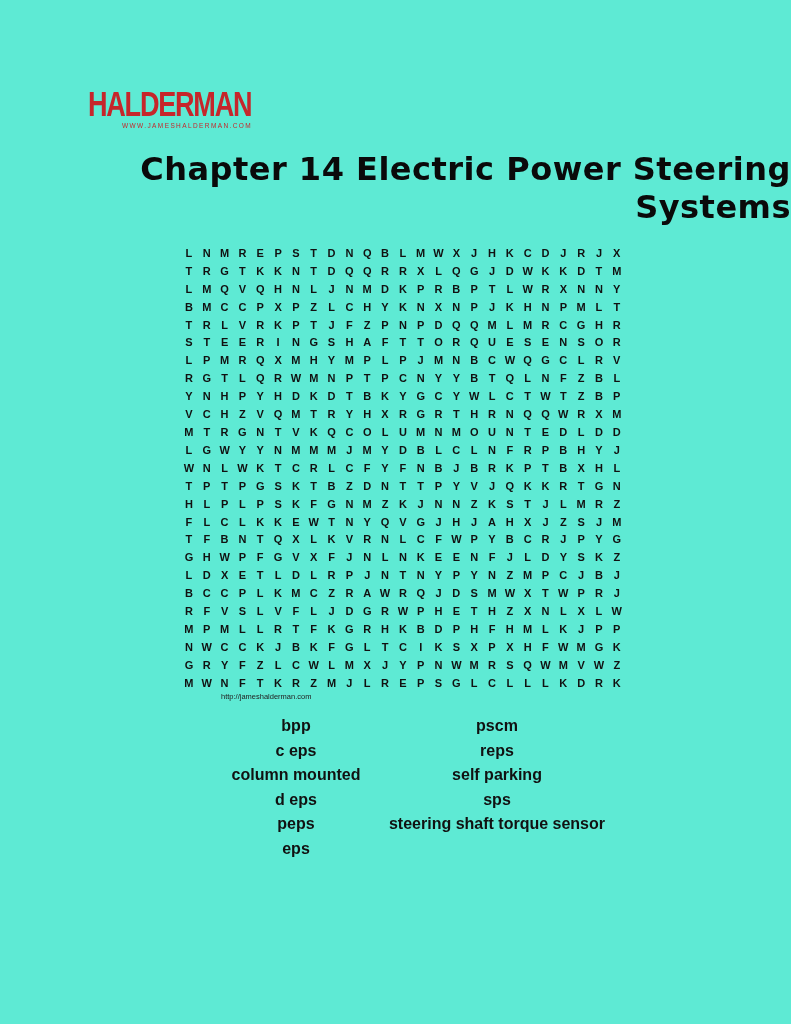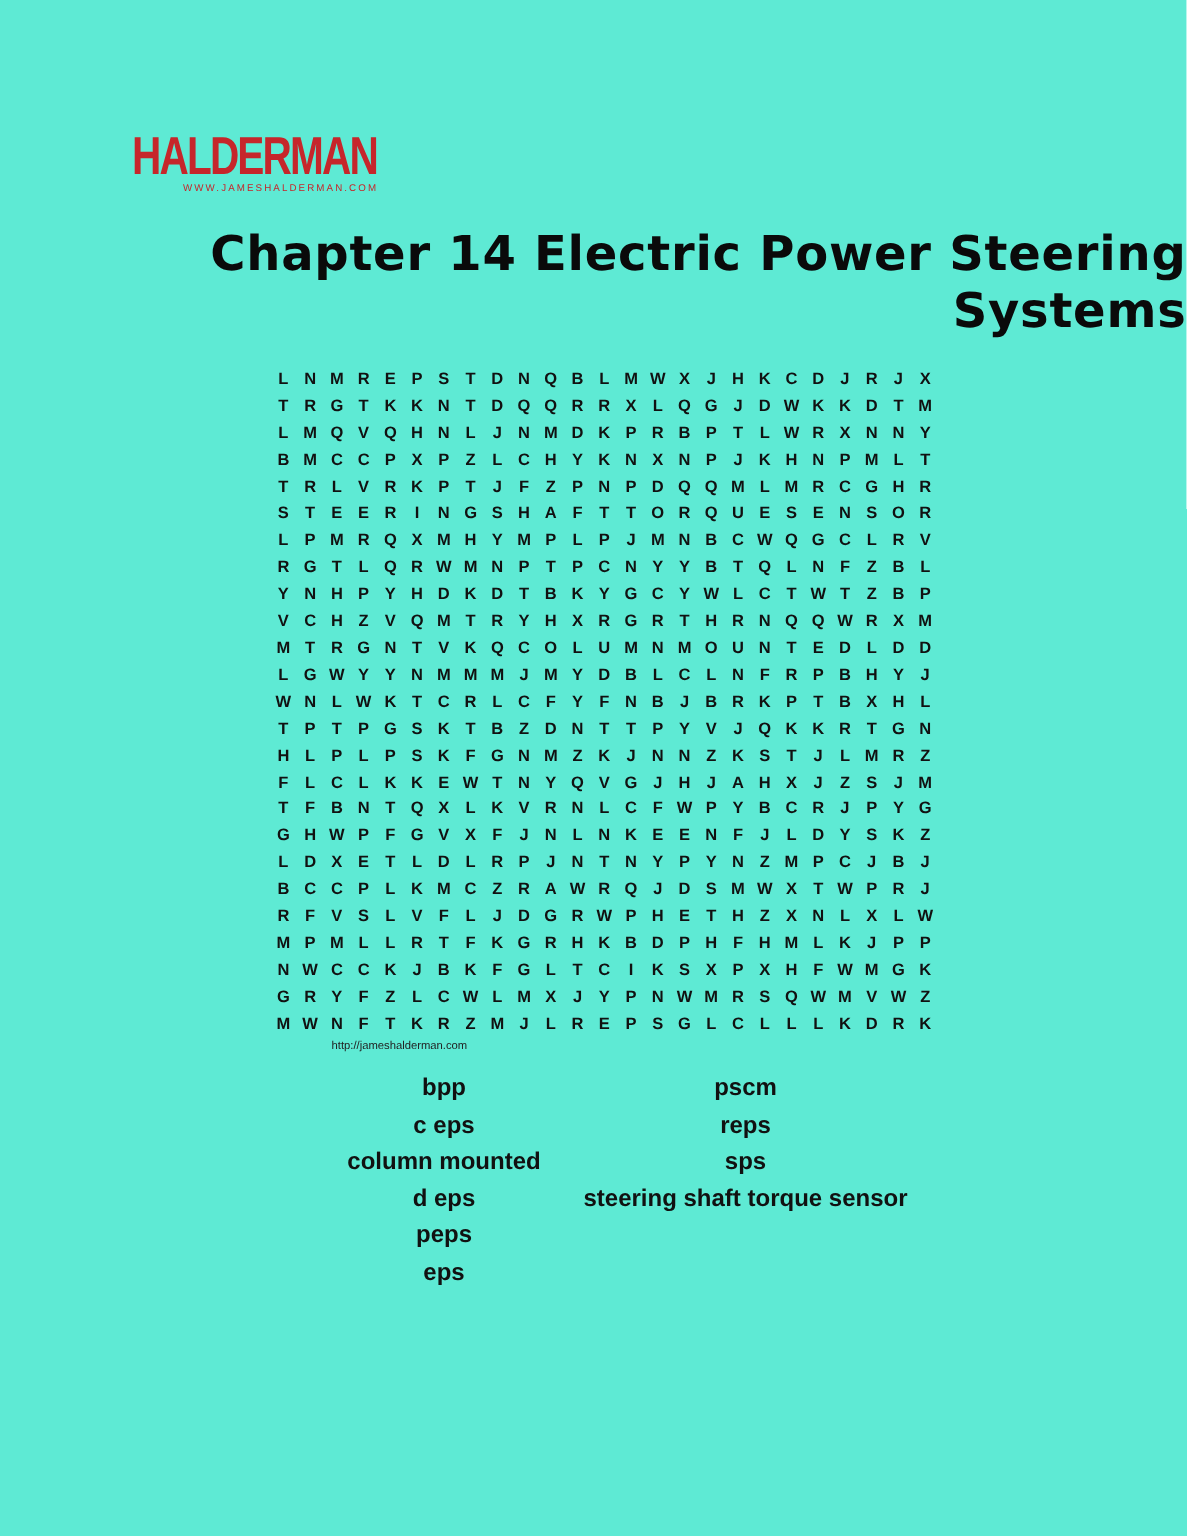--- a/index.html
+++ b/index.html
@@ -812,17 +812,18 @@
       <div class="word-item">bpp</div>
       <div class="word-item">c eps</div>
       <div class="word-item">column mounted</div>
       <div class="word-item">d eps</div>
       <div class="word-item">peps</div>
       <div class="word-item">eps</div>
     </div>
   <div class="word-list right">
       <div class="word-item">pscm</div>
       <div class="word-item">reps</div>
+      <div class="word-item">self parking</div>
       <div class="word-item">sps</div>
       <div class="word-item">steering shaft torque sensor</div>
     </div>
 
 </div>
 
 </body></html>

